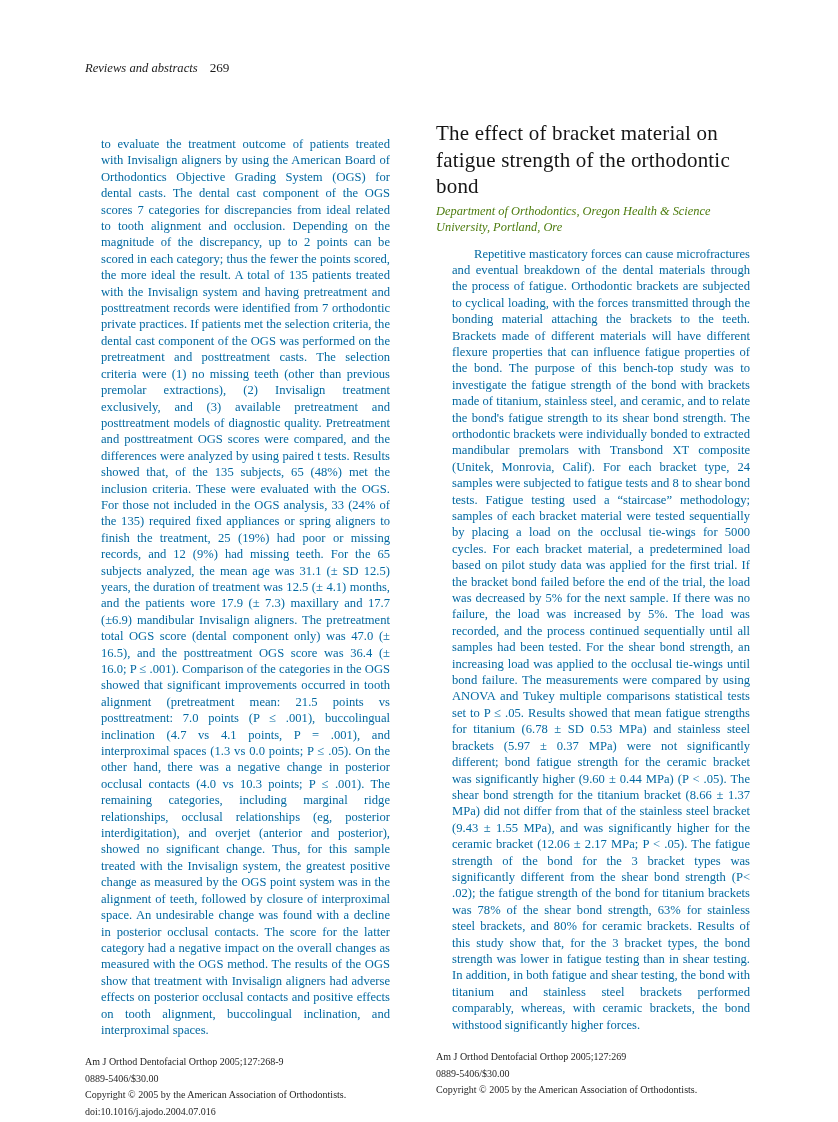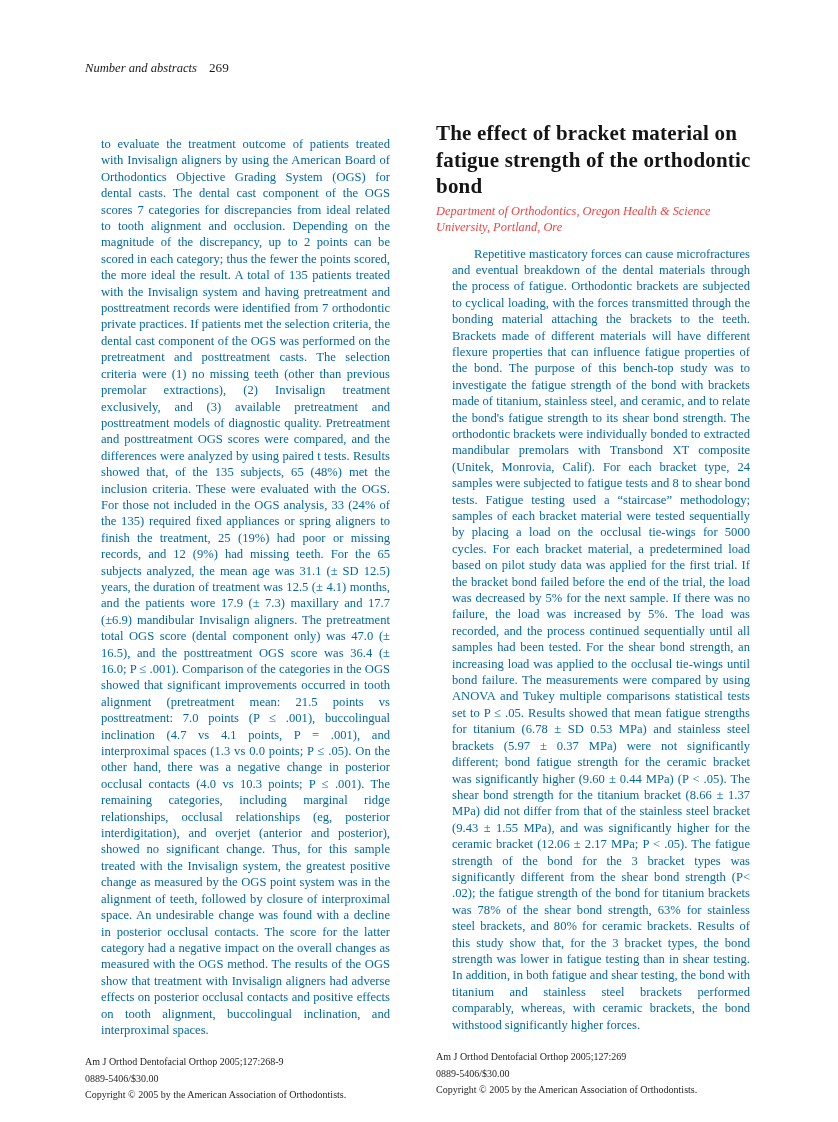--- a/index.html
+++ b/index.html
@@ -66,38 +66,38 @@
     text-align: justify;
     color: #0369a1;
   }
   .body-text.first-indent {
     text-indent: 22px;
   }
   .article-title {
     margin: 0;
     font-size: 21px;
     line-height: 26.5px;
-    font-weight: bold;
+    font-weight: normal;
     color: #151515;
     letter-spacing: 0.2px;
   }
   .author-name {
     margin-top: 9px;
     font-family: "Liberation Sans", sans-serif;
     font-weight: bold;
     font-size: 12.6px;
     line-height: 15px;
     color: #1b1b1b;
   }
   .affiliation {
     margin-top: 3px;
     font-style: italic;
     font-size: 12.4px;
     line-height: 16.5px;
-    color: #ef4444;
+    color: #4d7c0f;
   }
   .col-right .body-text {
     margin-top: 10px;
   }
   .footer-block {
     margin-top: 14px;
     font-size: 10px;
     line-height: 16.5px;
     color: #1f1f1f;
     text-align: left;
@@ -106,30 +106,31 @@
     white-space: nowrap;
   }
 </style>
 </head>
 <body>
 
 <div class="page">
 
   <header class="running-head">
     <div class="head-right">
-      <span class="section-name">Number and abstracts</span><span class="page-number">269</span>
+      <span class="section-name">Reviews and abstracts</span><span class="page-number">269</span>
     </div>
   </header>
 
   <section class="col col-left">
     <p class="body-text">to evaluate the treatment outcome of patients treated with Invisalign aligners by using the American Board of Orthodontics Objective Grading System (OGS) for dental casts. The dental cast component of the OGS scores 7 categories for discrepancies from ideal related to tooth alignment and occlusion. Depending on the magnitude of the discrepancy, up to 2 points can be scored in each category; thus the fewer the points scored, the more ideal the result. A total of 135 patients treated with the Invisalign system and having pretreatment and posttreatment records were identified from 7 orthodontic private practices. If patients met the selection criteria, the dental cast component of the OGS was performed on the pretreatment and posttreatment casts. The selection criteria were (1) no missing teeth (other than previous premolar extractions), (2) Invisalign treatment exclusively, and (3) available pretreatment and posttreatment models of diagnostic quality. Pretreatment and posttreatment OGS scores were compared, and the differences were analyzed by using paired t tests. Results showed that, of the 135 subjects, 65 (48%) met the inclusion criteria. These were evaluated with the OGS. For those not included in the OGS analysis, 33 (24% of the 135) required fixed appliances or spring aligners to finish the treatment, 25 (19%) had poor or missing records, and 12 (9%) had missing teeth. For the 65 subjects analyzed, the mean age was 31.1 (± SD 12.5) years, the duration of treatment was 12.5 (± 4.1) months, and the patients wore 17.9 (± 7.3) maxillary and 17.7 (±6.9) mandibular Invisalign aligners. The pretreatment total OGS score (dental component only) was 47.0 (± 16.5), and the posttreatment OGS score was 36.4 (± 16.0; P ≤ .001). Comparison of the categories in the OGS showed that significant improvements occurred in tooth alignment (pretreatment mean: 21.5 points vs posttreatment: 7.0 points (P ≤ .001), buccolingual inclination (4.7 vs 4.1 points, P = .001), and interproximal spaces (1.3 vs 0.0 points; P ≤ .05). On the other hand, there was a negative change in posterior occlusal contacts (4.0 vs 10.3 points; P ≤ .001). The remaining categories, including marginal ridge relationships, occlusal relationships (eg, posterior interdigitation), and overjet (anterior and posterior), showed no significant change. Thus, for this sample treated with the Invisalign system, the greatest positive change as measured by the OGS point system was in the alignment of teeth, followed by closure of interproximal space. An undesirable change was found with a decline in posterior occlusal contacts. The score for the latter category had a negative impact on the overall changes as measured with the OGS method. The results of the OGS show that treatment with Invisalign aligners had adverse effects on posterior occlusal contacts and positive effects on tooth alignment, buccolingual inclination, and interproximal spaces.</p>
     <div class="footer-block">
       <div>Am J Orthod Dentofacial Orthop 2005;127:268-9</div>
       <div>0889-5406/$30.00</div>
       <div>Copyright © 2005 by the American Association of Orthodontists.</div>
+      <div>doi:10.1016/j.ajodo.2004.07.016</div>
     </div>
   </section>
 
   <section class="col col-right">
     <h1 class="article-title">The effect of bracket material on fatigue strength of the orthodontic bond</h1>
     <div class="affiliation">Department of Orthodontics, Oregon Health &amp; Science University, Portland, Ore</div>
     <p class="body-text first-indent">Repetitive masticatory forces can cause microfractures and eventual breakdown of the dental materials through the process of fatigue. Orthodontic brackets are subjected to cyclical loading, with the forces transmitted through the bonding material attaching the brackets to the teeth. Brackets made of different materials will have different flexure properties that can influence fatigue properties of the bond. The purpose of this bench-top study was to investigate the fatigue strength of the bond with brackets made of titanium, stainless steel, and ceramic, and to relate the bond's fatigue strength to its shear bond strength. The orthodontic brackets were individually bonded to extracted mandibular premolars with Transbond XT composite (Unitek, Monrovia, Calif). For each bracket type, 24 samples were subjected to fatigue tests and 8 to shear bond tests. Fatigue testing used a “staircase” methodology; samples of each bracket material were tested sequentially by placing a load on the occlusal tie-wings for 5000 cycles. For each bracket material, a predetermined load based on pilot study data was applied for the first trial. If the bracket bond failed before the end of the trial, the load was decreased by 5% for the next sample. If there was no failure, the load was increased by 5%. The load was recorded, and the process continued sequentially until all samples had been tested. For the shear bond strength, an increasing load was applied to the occlusal tie-wings until bond failure. The measurements were compared by using ANOVA and Tukey multiple comparisons statistical tests set to P ≤ .05. Results showed that mean fatigue strengths for titanium (6.78 ± SD 0.53 MPa) and stainless steel brackets (5.97 ± 0.37 MPa) were not significantly different; bond fatigue strength for the ceramic bracket was significantly higher (9.60 ± 0.44 MPa) (P &lt; .05). The shear bond strength for the titanium bracket (8.66 ± 1.37 MPa) did not differ from that of the stainless steel bracket (9.43 ± 1.55 MPa), and was significantly higher for the ceramic bracket (12.06 ± 2.17 MPa; P &lt; .05). The fatigue strength of the bond for the 3 bracket types was significantly different from the shear bond strength (P&lt; .02); the fatigue strength of the bond for titanium brackets was 78% of the shear bond strength, 63% for stainless steel brackets, and 80% for ceramic brackets. Results of this study show that, for the 3 bracket types, the bond strength was lower in fatigue testing than in shear testing. In addition, in both fatigue and shear testing, the bond with titanium and stainless steel brackets performed comparably, whereas, with ceramic brackets, the bond withstood significantly higher forces.</p>
     <div class="footer-block">
       <div>Am J Orthod Dentofacial Orthop 2005;127:269</div>
       <div>0889-5406/$30.00</div>

